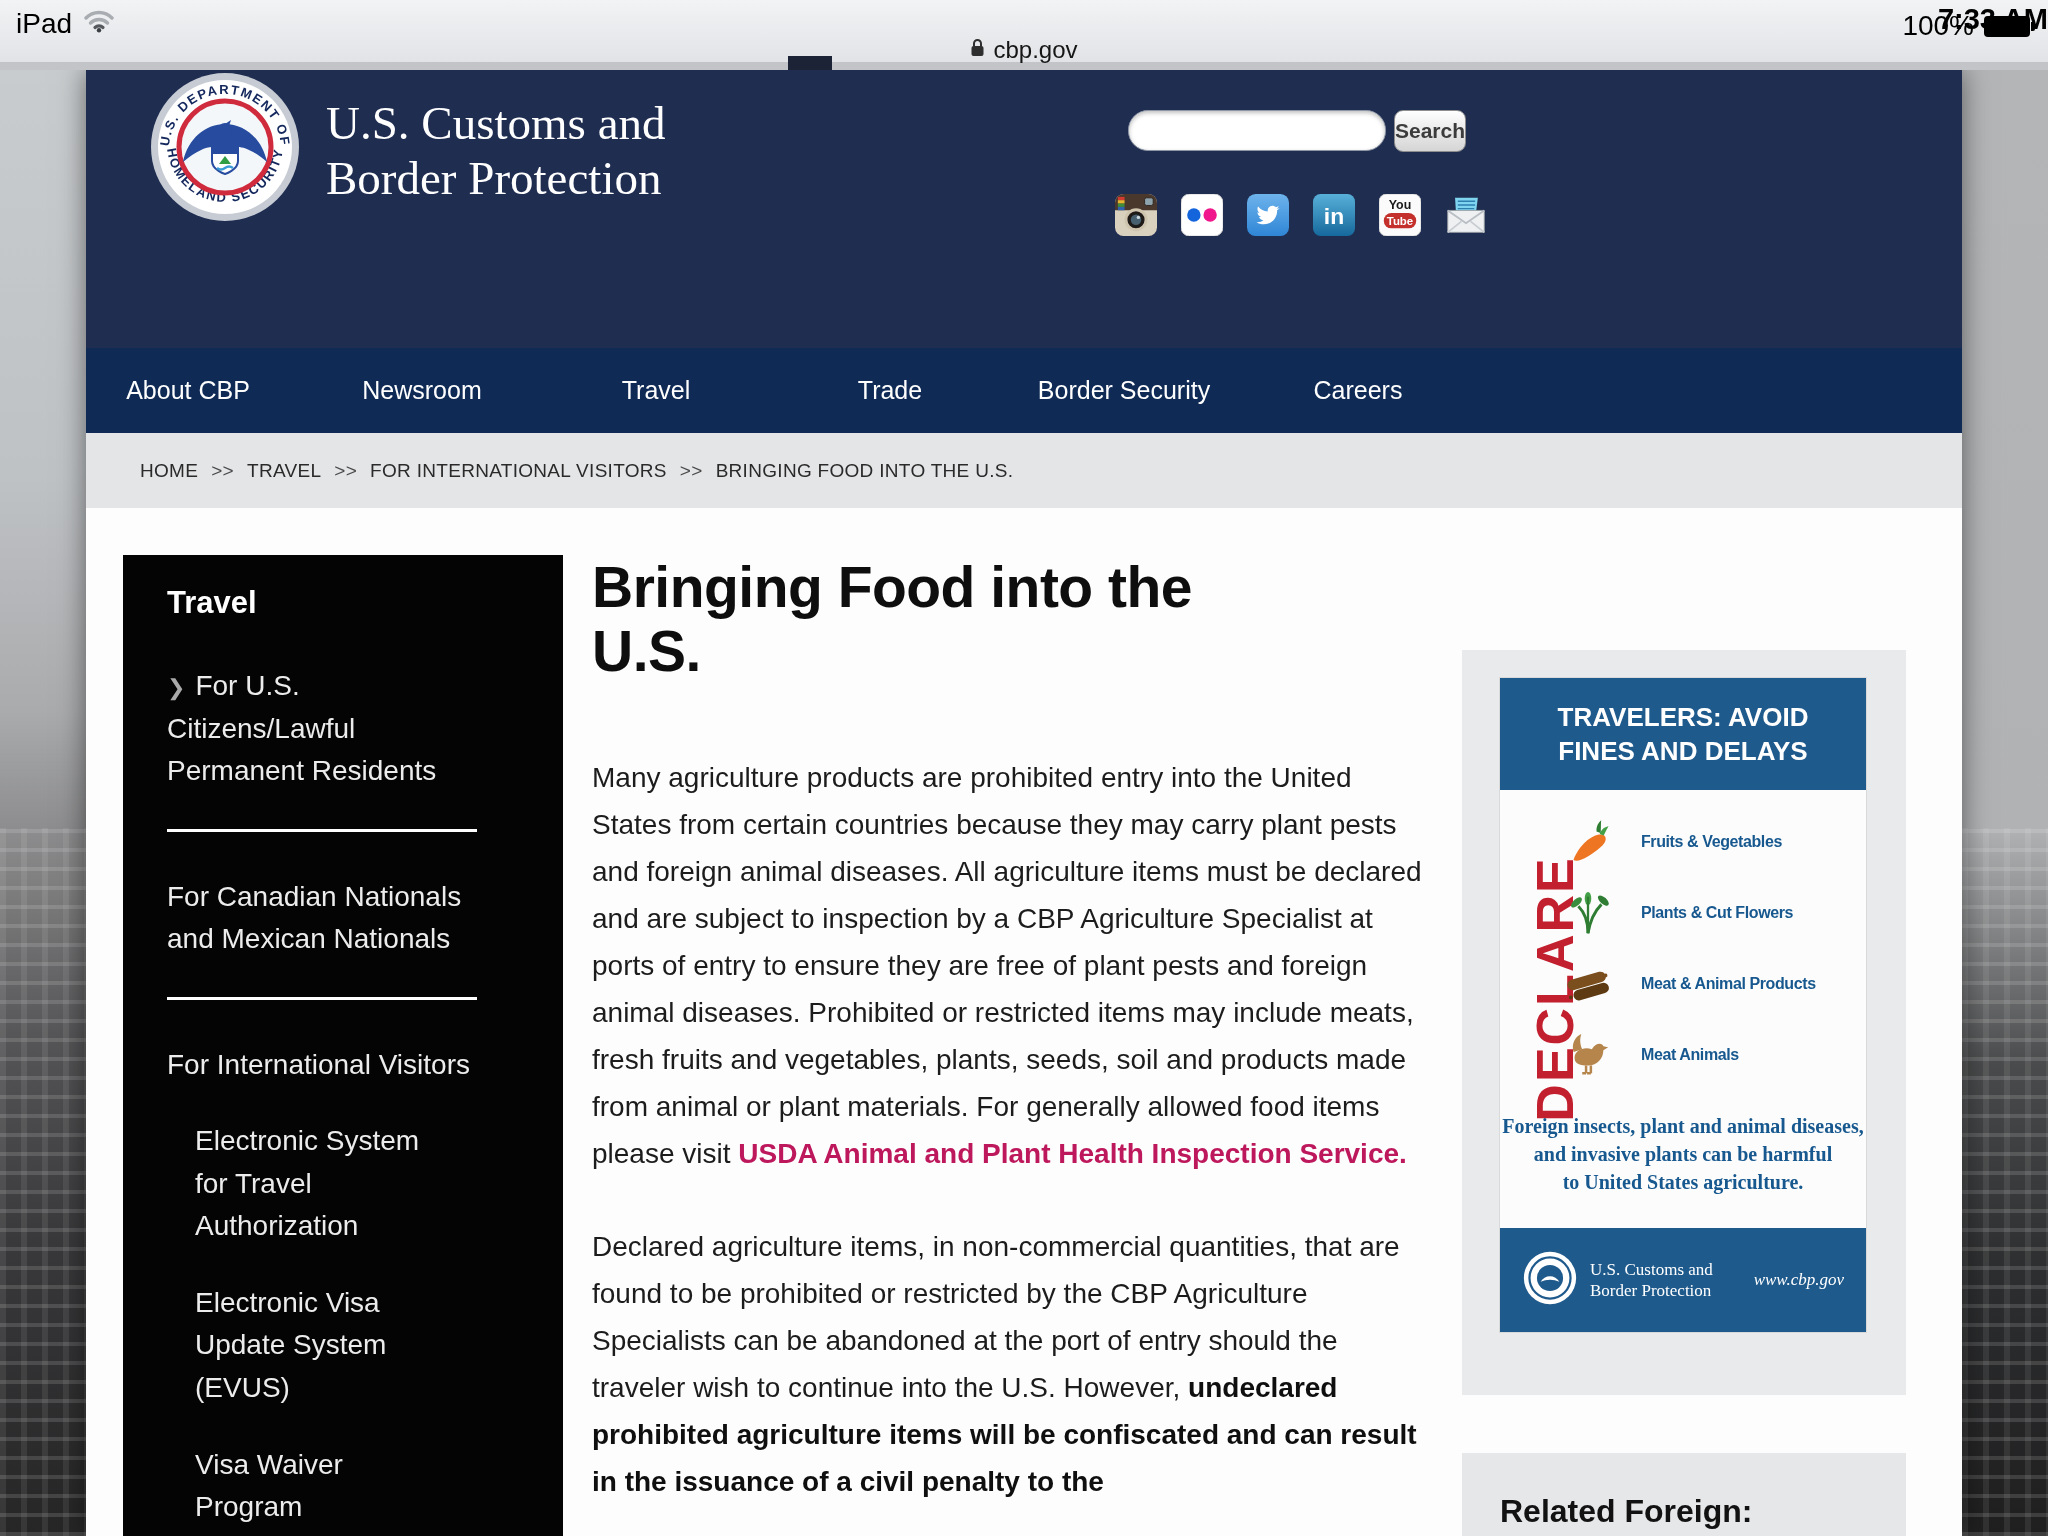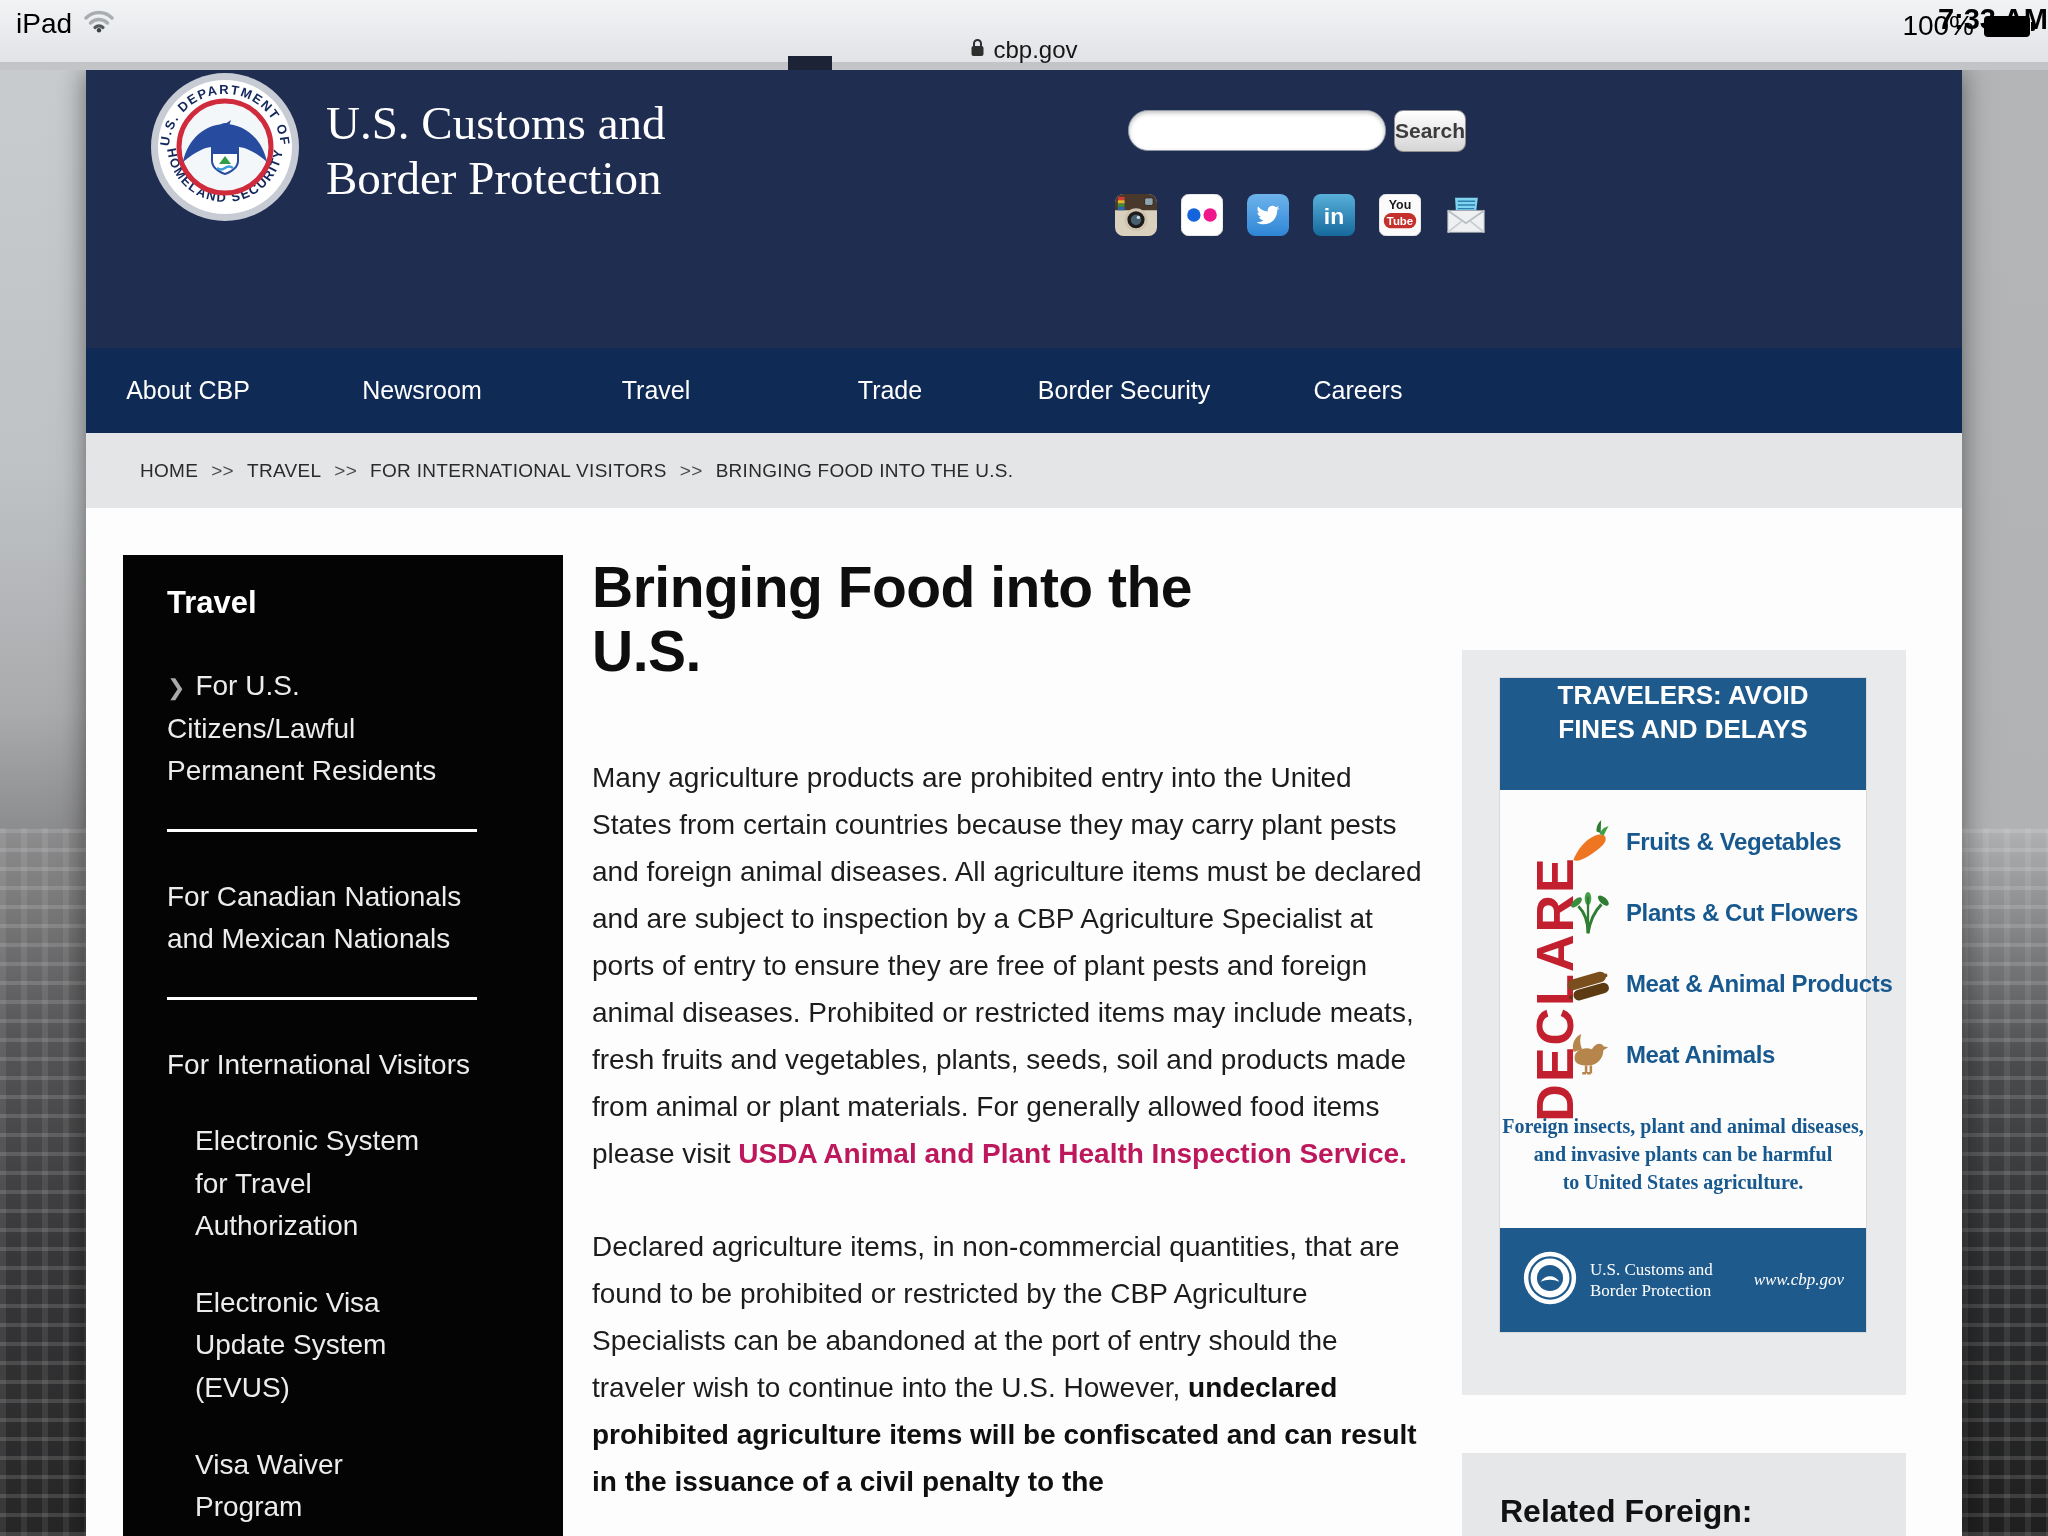--- a/index.html
+++ b/index.html
@@ -63,27 +63,27 @@
   
   .main-col{position:absolute;left:506px;top:486px;width:840px}
   .article-title{font-size:57px;line-height:1.12;font-weight:700;color:#0e0e0e;letter-spacing:-.5px;width:660px;margin-bottom:70px}
   .para{font-size:28px;line-height:1.68;color:#1c1c1c;margin-bottom:46px}
   .para .link{color:#be185d;font-weight:700;cursor:pointer}
   .para .bold{font-weight:700;color:#0f0f0f}
 
   
   .rail1{position:absolute;left:1376px;top:580px;width:444px;height:745px;background:#e9eaeb}
   .promo{position:absolute;left:38px;top:28px;width:366px;height:654px;background:#fcfcfc;box-shadow:0 0 0 1px #d9d9d9}
-  .promo-head{height:112px;background:#1f5a8c;color:#fff;text-align:center;font-weight:700;font-size:26px;line-height:34px;}
+  .promo-head{height:112px;background:#1f5a8c;color:#fff;text-align:center;font-weight:700;font-size:26px;line-height:34px;padding-top:22px}
   .promo-body{position:relative;height:438px}
   .declare{position:absolute;left:-104px;top:168px;width:320px;height:62px;text-align:center;transform:rotate(-90deg);font-size:52px;font-weight:700;color:#c2202f;letter-spacing:2px}
   .promo-items{position:absolute;left:64px;top:16px}
   .promo-item{display:flex;align-items:center;height:71px}
   .promo-ico{width:54px;height:50px;flex:0 0 54px;display:flex;align-items:center}
-  .promo-label{font-size:24px;font-weight:700;color:#17588f;margin-left:8px;white-space:nowrap;letter-spacing:-.4px}
+  .promo-label{font-size:16px;font-weight:700;color:#17588f;margin-left:23px;white-space:nowrap;letter-spacing:-.4px}
   .promo-caption{position:absolute;left:0;right:0;top:322px;text-align:center;font-family:"Liberation Serif",serif;font-weight:700;font-size:20px;line-height:28px;color:#17588f}
   .promo-foot{height:104px;background:#1f5a8c;display:flex;align-items:center;padding:0 22px}
   .foot-agency{margin-left:12px;font-family:"Liberation Serif",serif;font-size:17px;line-height:21px;color:#fff}
   .foot-url{margin-left:auto;font-style:italic;font-size:17px;color:#fff;font-family:"Liberation Serif",serif}
 
   .rail2{position:absolute;left:1376px;top:1383px;width:444px;height:120px;background:#e6e7e9;padding:40px 0 0 38px}
   .related-title{font-size:32px;font-weight:700;color:#121212}
 </style>
 </head>
 <body>

